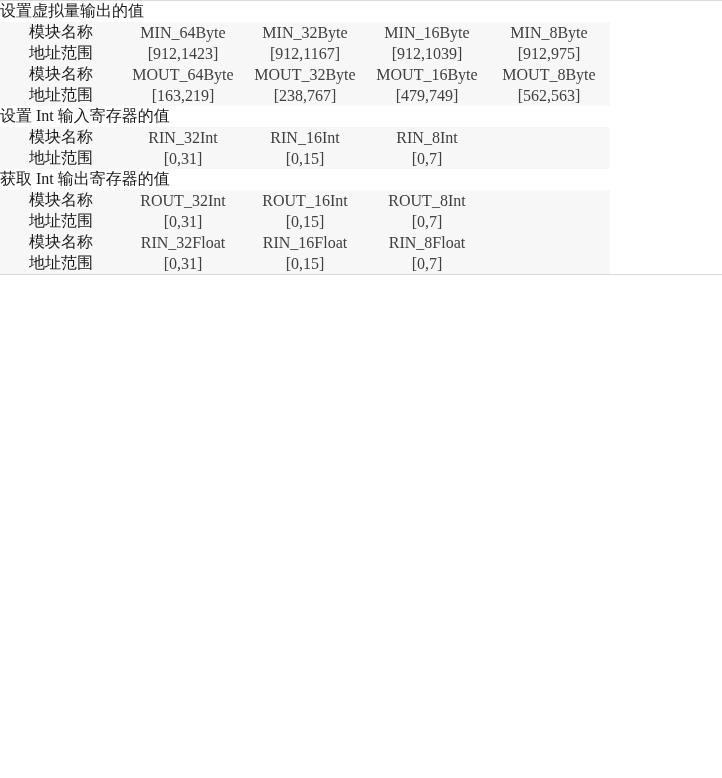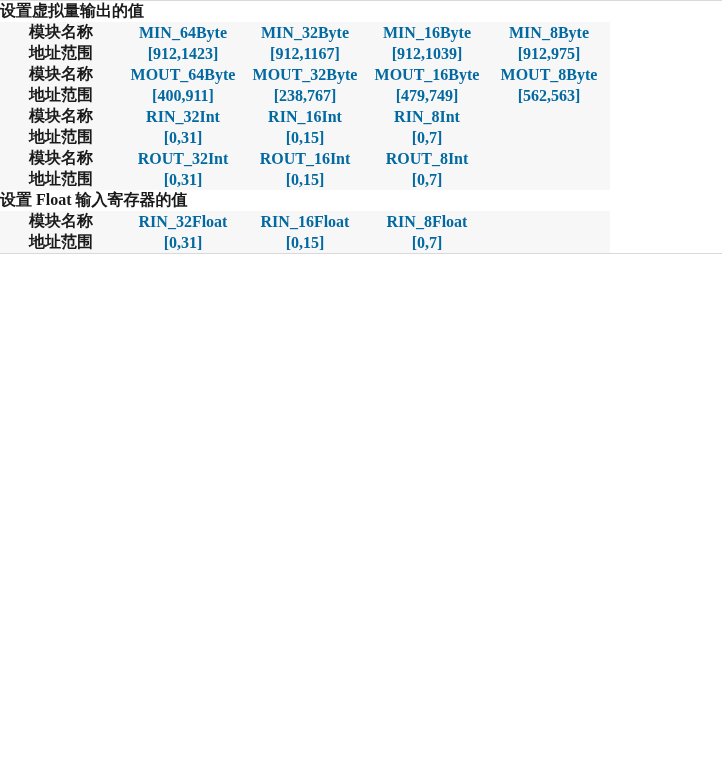--- a/index.html
+++ b/index.html
@@ -17,21 +17,20 @@
   .doc {
     width: 722px;
     box-sizing: border-box;
     border-top: 1px solid #d9d9d9;
     border-bottom: 1px solid #d9d9d9;
   }
   table.grid {
     width: 610px;
     border-collapse: collapse;
     table-layout: fixed;
-    font-weight: bold;
   }
   table.grid td {
     border: none;
     padding: 0;
   }
   
   .section-row td {
     border-bottom: 1px solid #dcdcdc;
     border-top: 1px solid #dcdcdc;
     padding: 9px 10px 8px 10px;
@@ -43,21 +42,21 @@
   .section-row.first td {
     border-top: none;
   }
   
   .data-row td {
     background: #f7f7f7;
     font-size: 16px;
     padding: 14px 6px;
     text-align: center;
     vertical-align: middle;
-    color: #0369a1;
+    color: #404040;
   }
   .data-row td.rowlabel {
     text-align: center;
     color: #1a1a1a;
     width: 140px;
   }
   .data-row.names td {
     font-family: "Liberation Serif", "DejaVu Serif", serif;
   }
   .data-row td.empty {
@@ -91,59 +90,62 @@
 
       <tr class="data-row names">
         <td class="rowlabel">模块名称</td>
         <td>MOUT_64Byte</td>
         <td>MOUT_32Byte</td>
         <td>MOUT_16Byte</td>
         <td>MOUT_8Byte</td>
       </tr>
       <tr class="data-row">
         <td class="rowlabel">地址范围</td>
-        <td>[400,911]</td>
+        <td>[163,219]</td>
         <td>[238,767]</td>
         <td>[479,749]</td>
         <td>[562,563]</td>
       </tr>
 
+      <tr class="section-row">
+        <td colspan="5">设置 Int 输入寄存器的值</td>
+      </tr>
       <tr class="data-row names">
         <td class="rowlabel">模块名称</td>
         <td>RIN_32Int</td>
         <td>RIN_16Int</td>
         <td>RIN_8Int</td>
         <td class="empty"></td>
       </tr>
       <tr class="data-row">
         <td class="rowlabel">地址范围</td>
         <td>[0,31]</td>
         <td>[0,15]</td>
         <td>[0,7]</td>
         <td class="empty"></td>
       </tr>
 
+      <tr class="section-row">
+        <td colspan="5">获取 Int 输出寄存器的值</td>
+      </tr>
       <tr class="data-row names">
         <td class="rowlabel">模块名称</td>
         <td>ROUT_32Int</td>
         <td>ROUT_16Int</td>
         <td>ROUT_8Int</td>
         <td class="empty"></td>
       </tr>
       <tr class="data-row">
         <td class="rowlabel">地址范围</td>
         <td>[0,31]</td>
         <td>[0,15]</td>
         <td>[0,7]</td>
         <td class="empty"></td>
       </tr>
 
-      <tr class="section-row">
-        <td colspan="5">设置 Float 输入寄存器的值</td>
-      </tr>
       <tr class="data-row names">
         <td class="rowlabel">模块名称</td>
         <td>RIN_32Float</td>
         <td>RIN_16Float</td>
         <td>RIN_8Float</td>
         <td class="empty"></td>
       </tr>
       <tr class="data-row">
         <td class="rowlabel">地址范围</td>
         <td>[0,31]</td>

